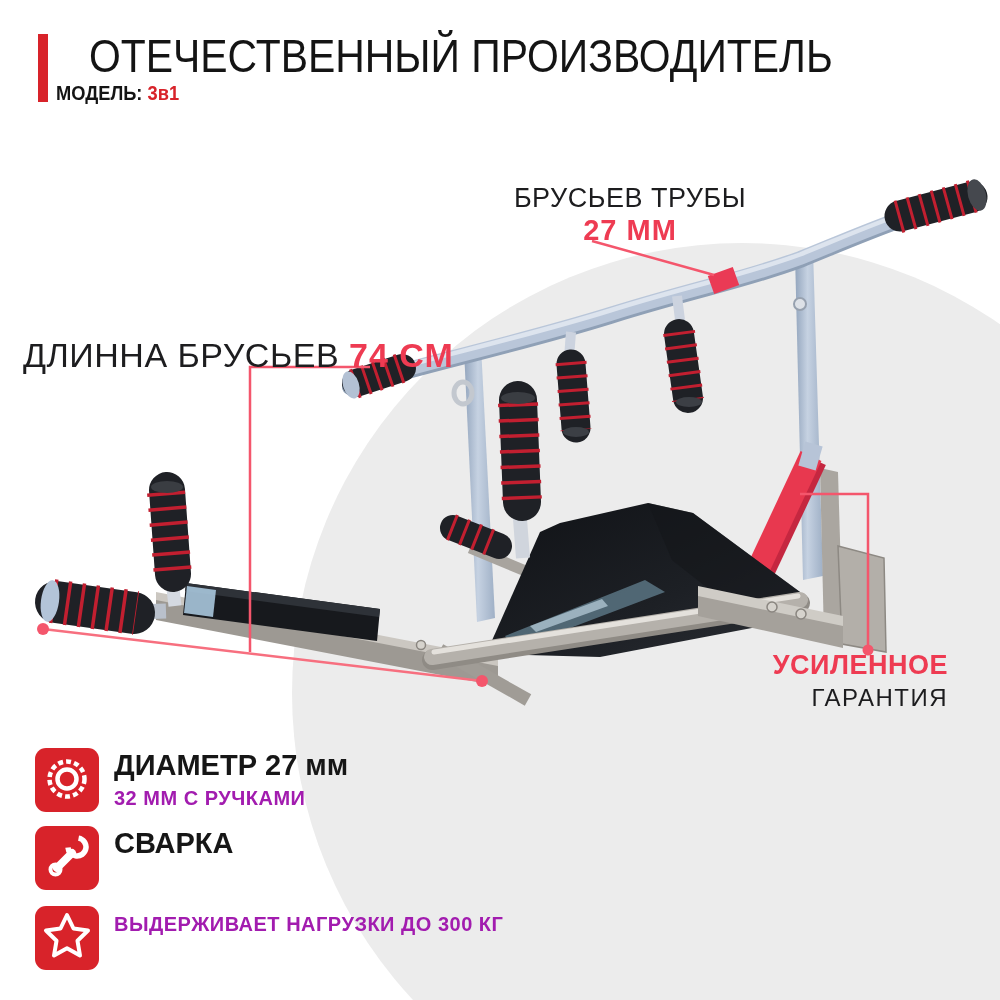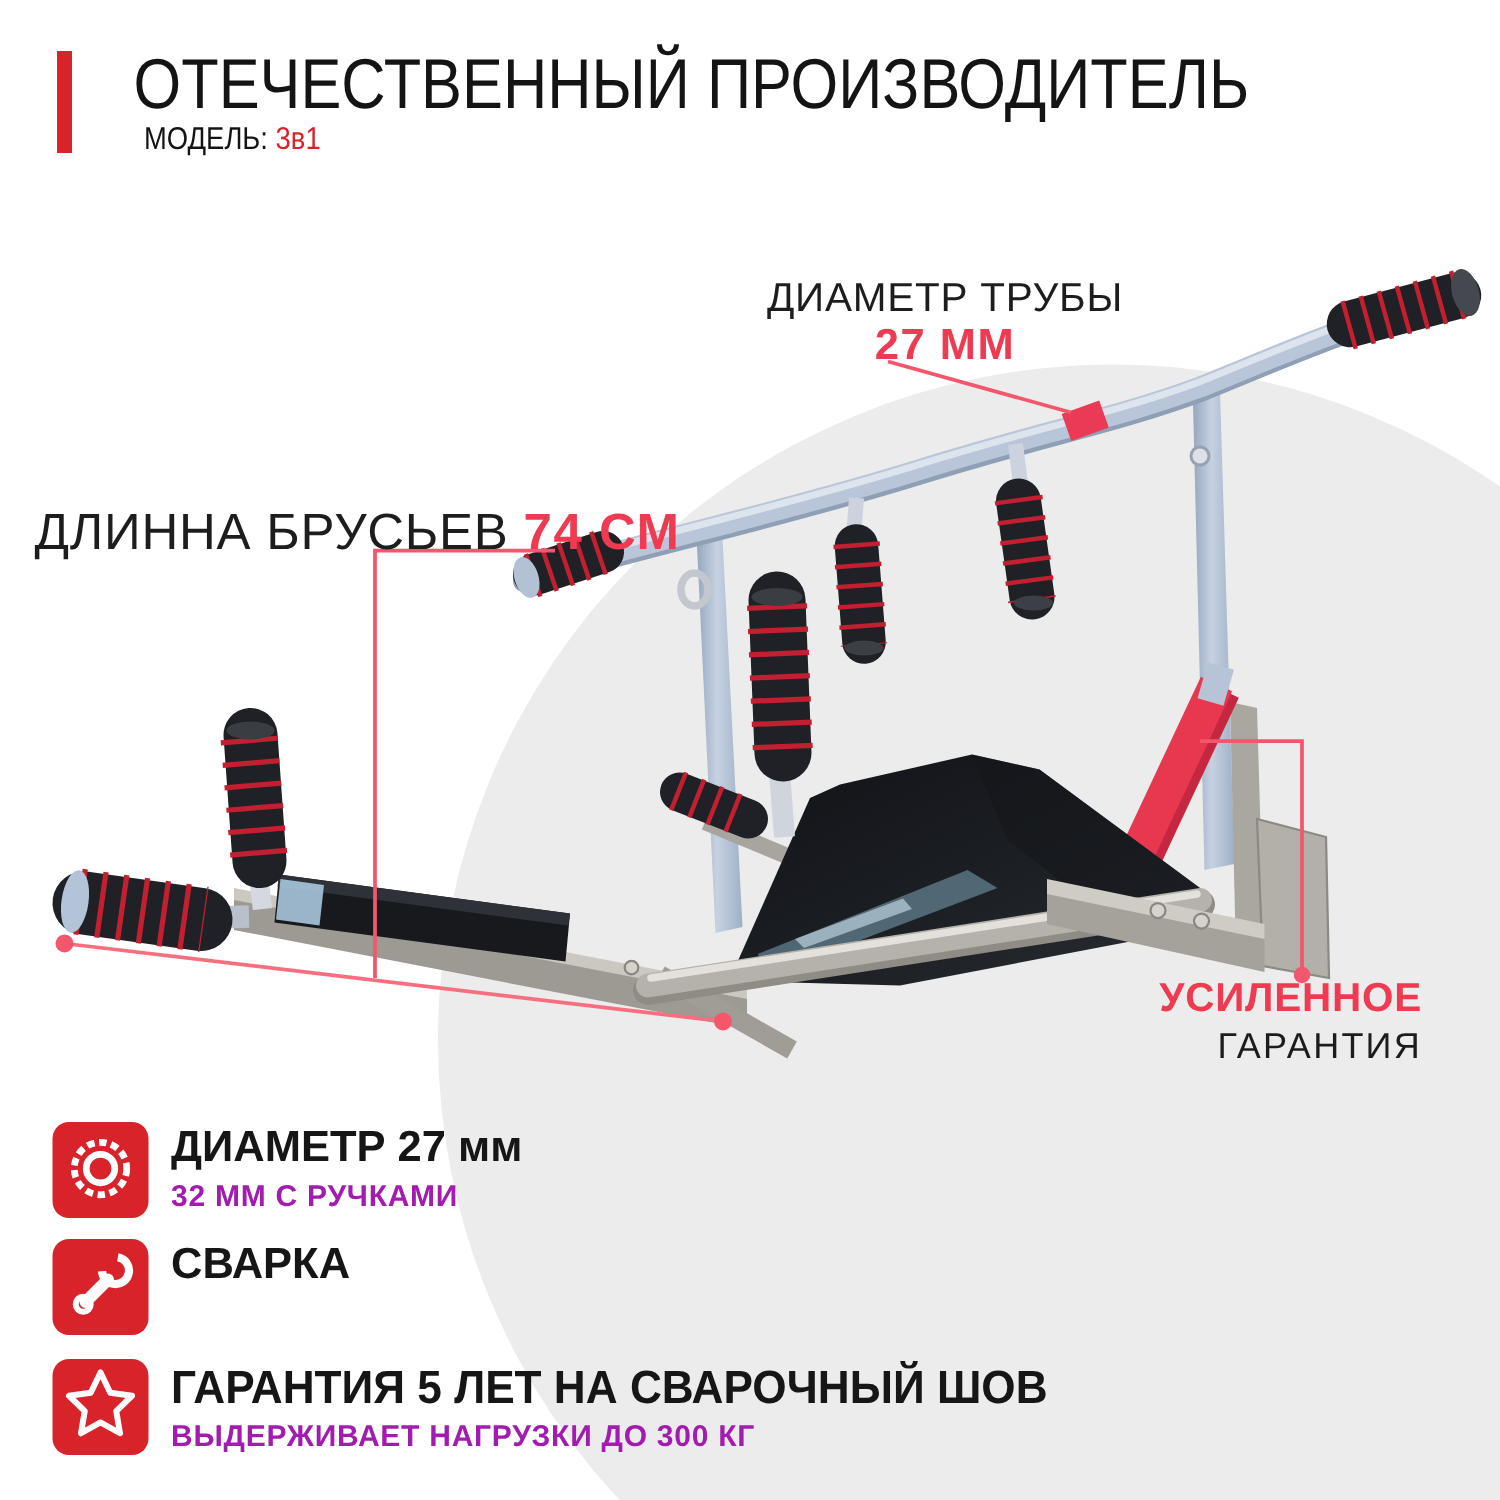--- a/index.html
+++ b/index.html
@@ -6,22 +6,22 @@
   .page{position:relative;width:1000px;height:1000px;overflow:hidden;background:#fff;
         font-family:"Liberation Sans",sans-serif;}
   .bg-circle{position:absolute;left:292px;top:243px;width:900px;height:900px;border-radius:50%;
         background:#ececec;}
   .hdr{position:absolute;left:38px;top:32px;}
   .hdr-bar{position:absolute;left:0;top:2px;width:10px;height:68px;}
   .hdr-title{position:absolute;left:18px;top:0;font-size:47px;font-weight:normal;color:#141414;
         white-space:nowrap;line-height:1.0;margin-left:33px;}
   .cond{display:inline-block;transform:scaleX(.87);transform-origin:0 50%;white-space:nowrap;}
   .cond2{display:inline-block;transform:scaleX(.95);transform-origin:0 50%;white-space:nowrap;}
-  .hdr-model{position:absolute;left:18px;top:49px;font-size:21px;font-weight:normal;color:#141414;
-        white-space:nowrap;margin-left:40px;}
+  .hdr-model{position:absolute;left:18px;top:49px;font-size:21px;font-weight:bold;color:#141414;
+        white-space:nowrap;}
   .svg-wrap{position:absolute;left:0;top:0;width:1000px;height:1000px;}
   .ann{position:absolute;color:#1d1d1f;}
   .ann-tube{left:480px;top:183px;width:300px;text-align:center;font-size:27px;letter-spacing:.5px;}
   .ann-tube .val{display:block;font-size:29px;font-weight:bold;color:#ee3b52;margin-top:0;letter-spacing:1px;}
   .ann-len{left:23px;top:336px;font-size:34px;white-space:nowrap;letter-spacing:.5px;}
   .ann-len .val{font-weight:bold;color:#ee3b52;letter-spacing:1px;}
   .ann-mount{left:752px;top:650px;width:196px;text-align:right;}
   .ann-mount .v1{display:block;font-size:27px;font-weight:bold;color:#ee3b52;letter-spacing:.5px;}
   .ann-mount .v2{display:block;font-size:24px;color:#1c1c1e;letter-spacing:1.5px;margin-top:3px;}
   .feat{position:absolute;left:35px;width:930px;}
@@ -140,21 +140,21 @@
   </svg>
   </div>
 
   <div class="hdr">
     <div class="hdr-bar" style="background:#d8232a"></div>
     <div class="hdr-title"><span class="cond">ОТЕЧЕСТВЕННЫЙ ПРОИЗВОДИТЕЛЬ</span></div>
     <div class="hdr-model"><span class="cond"><span>МОДЕЛЬ:</span> <span style="color:#d8232a">3в1</span></span></div>
   </div>
 
   <div class="ann ann-tube">
-    <span>ДИАМЕТР ТРУБЫ</span>
+    <span>БРУСЬЕВ ТРУБЫ</span>
     <span class="val">27 ММ</span>
   </div>
   <div class="ann ann-len">
     <span>ДЛИННА БРУСЬЕВ </span><span class="val">74 СМ</span>
   </div>
   <div class="ann ann-mount">
     <span class="v1">УСИЛЕННОЕ</span>
     <span class="v2">ГАРАНТИЯ</span>
   </div>
 
@@ -186,19 +186,18 @@
       </div>
     </div>
 
     <div class="feat-row" style="top:906px">
       <div class="feat-icon" style="background:#d8232a">
         <svg width="64" height="64" viewBox="0 0 64 64">
           <polygon points="32,9 38.5,22.5 53,24.5 42.5,34.8 45,49.5 32,42.3 19,49.5 21.5,34.8 11,24.5 25.5,22.5" fill="none" stroke="#fff" stroke-width="4" stroke-linejoin="round"></polygon>
         </svg>
       </div>
       <div class="feat-txt">
-        <div class="feat-title" style="font-size:31px"><span class="cond2">ГАРАНТИЯ 5 ЛЕТ НА СВАРОЧНЫЙ ШОВ</span></div>
         <div class="feat-sub">ВЫДЕРЖИВАЕТ НАГРУЗКИ ДО 300 КГ</div>
       </div>
     </div>
 
   </div>
 </div>
 
 </body></html>

